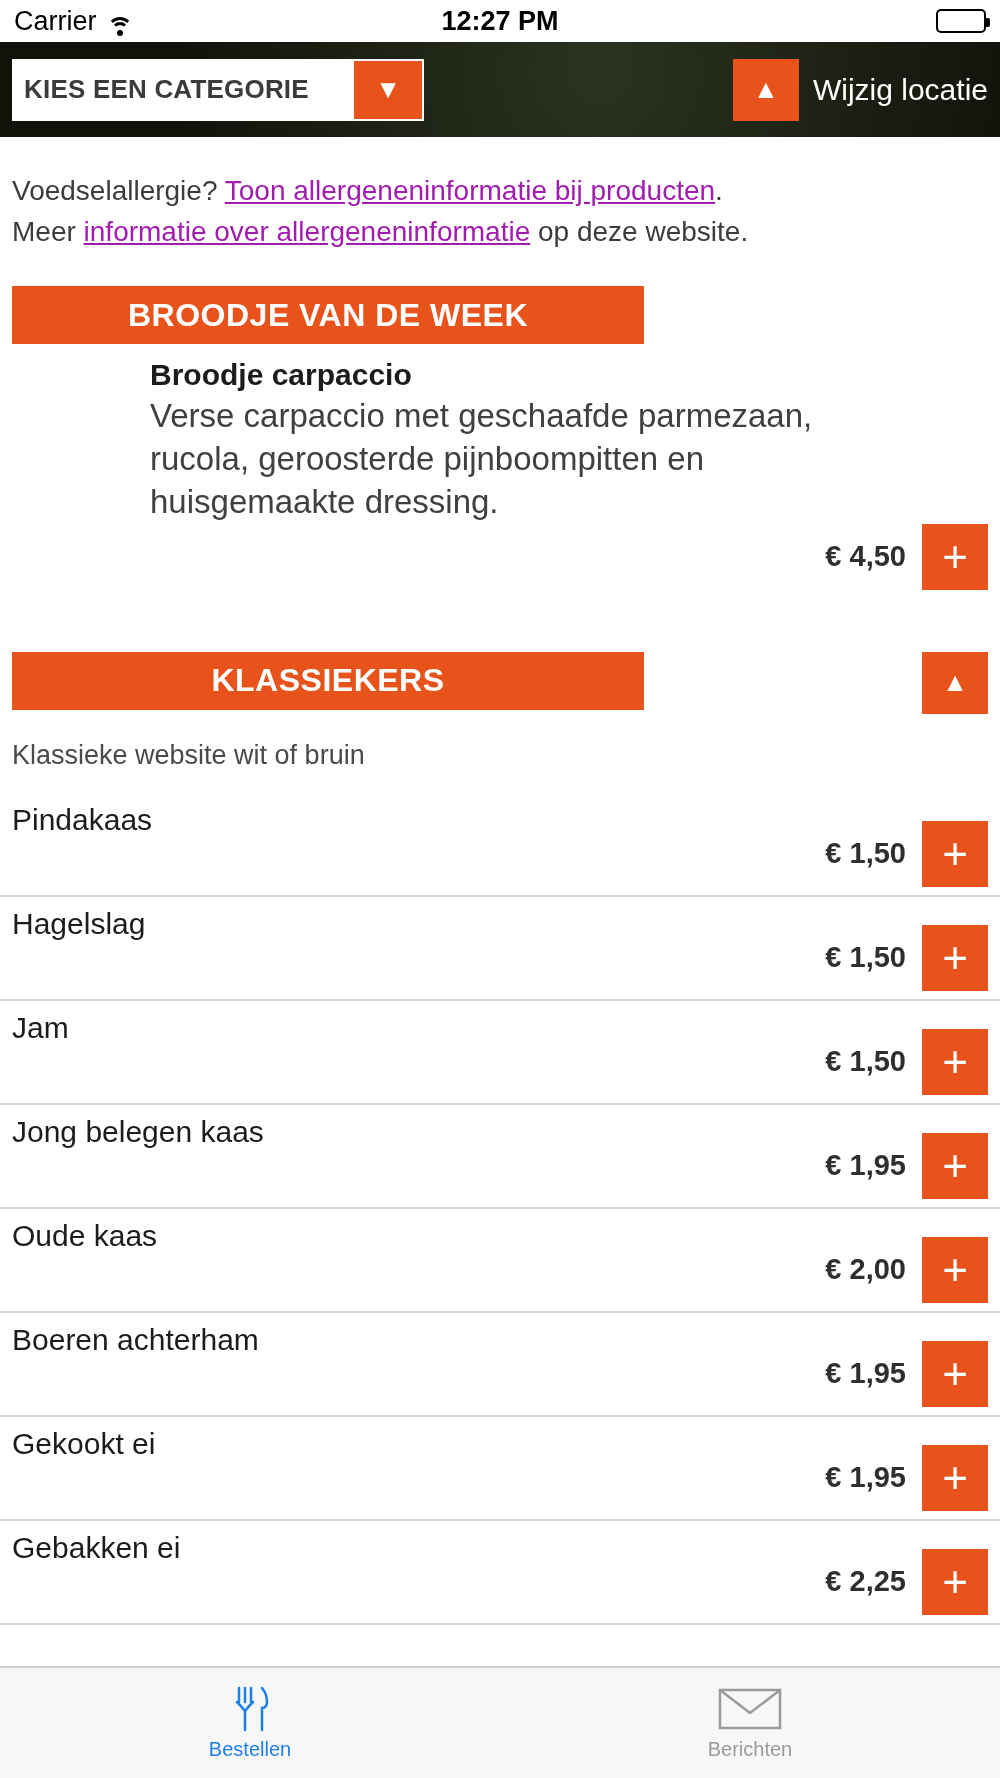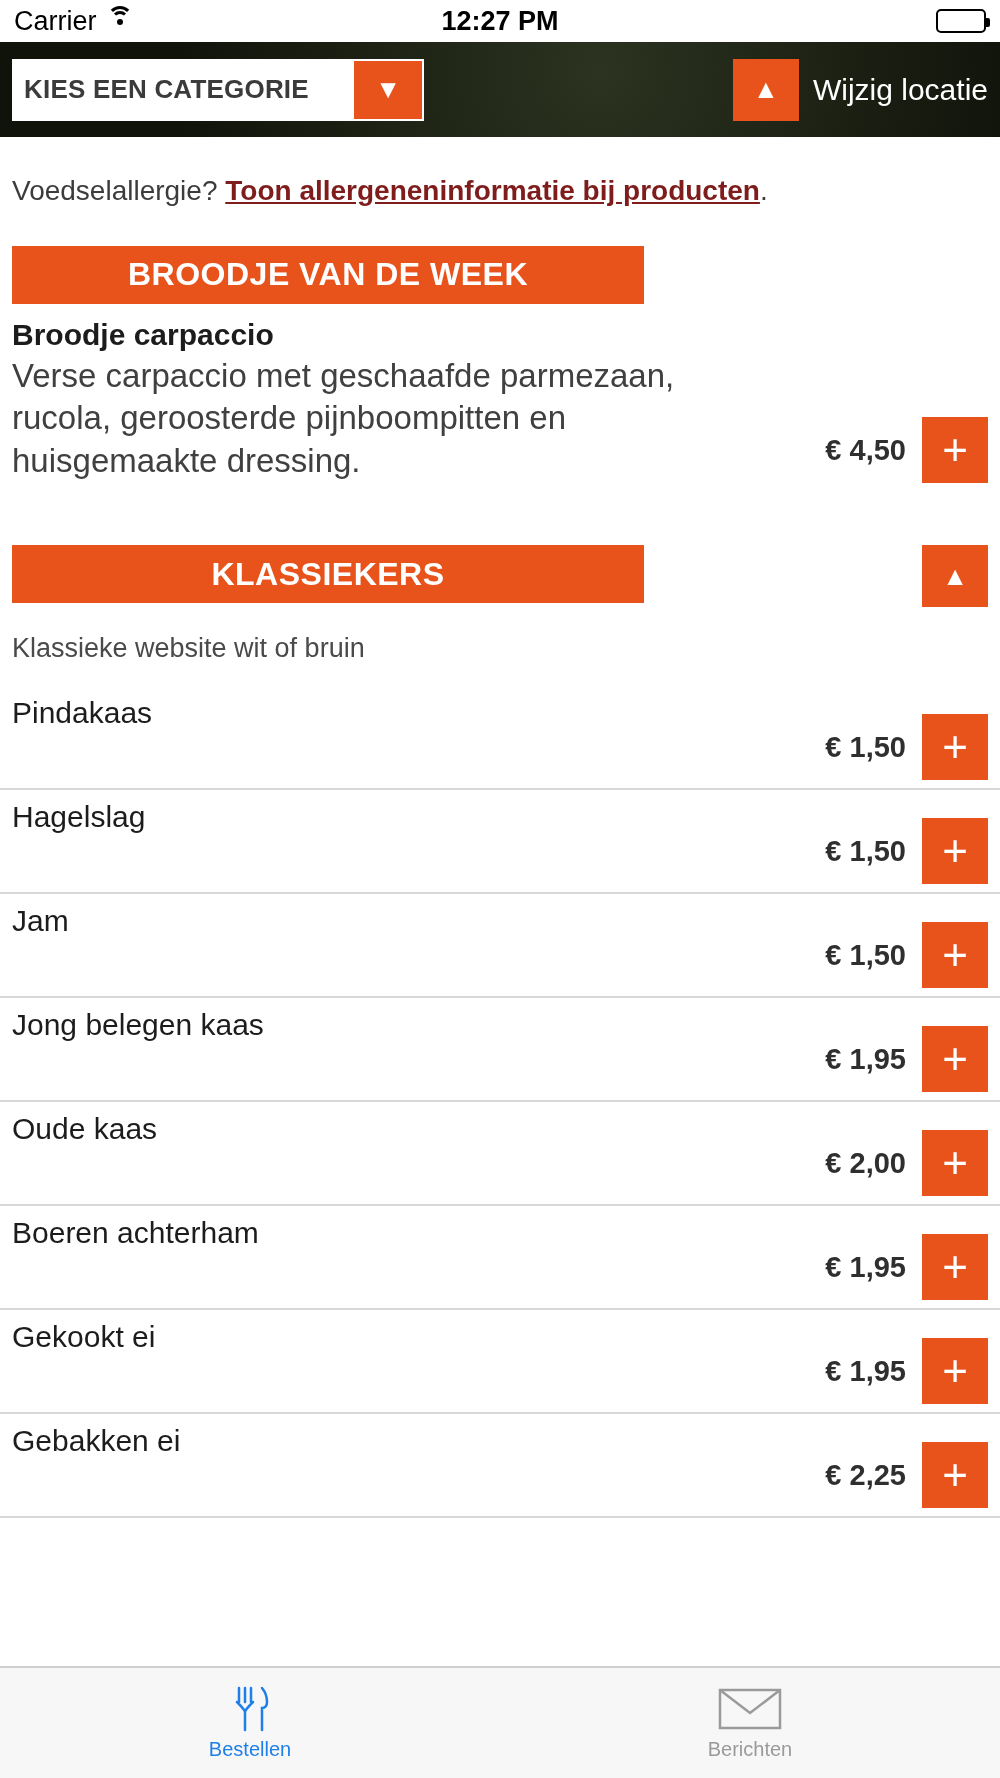--- a/index.html
+++ b/index.html
@@ -13,21 +13,21 @@
 
   
   .statusbar {
     height: 42px;
     background: #ffffff;
     display: flex;
     align-items: center;
     padding: 0 14px;
     position: relative;
   }
-  .sb-left { display: flex; align-items: flex-start; gap: 10px; }
+  .sb-left { display: flex; align-items: flex-end; gap: 10px; }
   .sb-carrier { font-size: 27px; color: #000; }
   .wifi { width: 26px; height: 20px; position: relative; }
   .wifi span {
     position: absolute;
     left: 50%;
     border: 3px solid #000;
     border-bottom-color: transparent;
     border-left-color: transparent;
     border-right-color: transparent;
     border-radius: 50%;
@@ -105,21 +105,21 @@
   }
   .loc-text { color: #ffffff; font-size: 30px; }
 
   
   .allergy {
     padding: 34px 12px 0 12px;
     font-size: 28px;
     color: #3c3c3c;
     line-height: 1.45;
   }
-  .allergy a { color: #7f1d1d; text-decoration: underline; font-weight: bold; }
+  .allergy a { color: #a21caf; text-decoration: underline; }
 
   
   .band-row {
     display: flex;
     align-items: flex-start;
     margin-top: 34px;
     padding: 0 12px;
   }
   .band {
     background: #e8531c;
@@ -136,22 +136,23 @@
     margin-left: auto;
     width: 66px; height: 62px;
     background: #e8531c; color: #fff;
     display: flex; align-items: center; justify-content: center;
     font-size: 26px;
   }
 
   
   .feature {
     display: flex;
-    align-items: flex-end;
+    align-items: center;
     padding: 14px 12px 0 12px;
+    flex-direction: column;
   }
   .feature .info { width: 700px; }
   .feature .title { font-size: 30px; font-weight: bold; color: #1c1c1c; }
   .feature .desc {
     font-size: 33px; color: #404040; line-height: 1.3; margin-top: 3px;
   }
   .price-add {
     display: flex; align-items: center; margin-left: auto; gap: 16px;
   }
   .price {
@@ -233,20 +234,21 @@
       <span class="arrow">▼</span>
     </div>
     <div class="loc-group">
       <span class="loc-btn">▲</span>
       <span class="loc-text">Wijzig locatie</span>
     </div>
   </div>
 
   <div class="allergy">
     <div><span>Voedselallergie? </span><a href="#">Toon allergeneninformatie bij producten</a><span>.</span></div>
+    <div><span>Meer </span><a href="#">informatie over allergeneninformatie</a><span> op deze website.</span></div>
   </div>
 
   <div class="band-row">
     <div class="band">BROODJE VAN DE WEEK</div>
   </div>
 
   <div class="feature">
     <div class="info">
       <div class="title">Broodje carpaccio</div>
       <div class="desc">Verse carpaccio met geschaafde parmezaan, rucola, geroosterde pijnboompitten en huisgemaakte dressing.</div>

